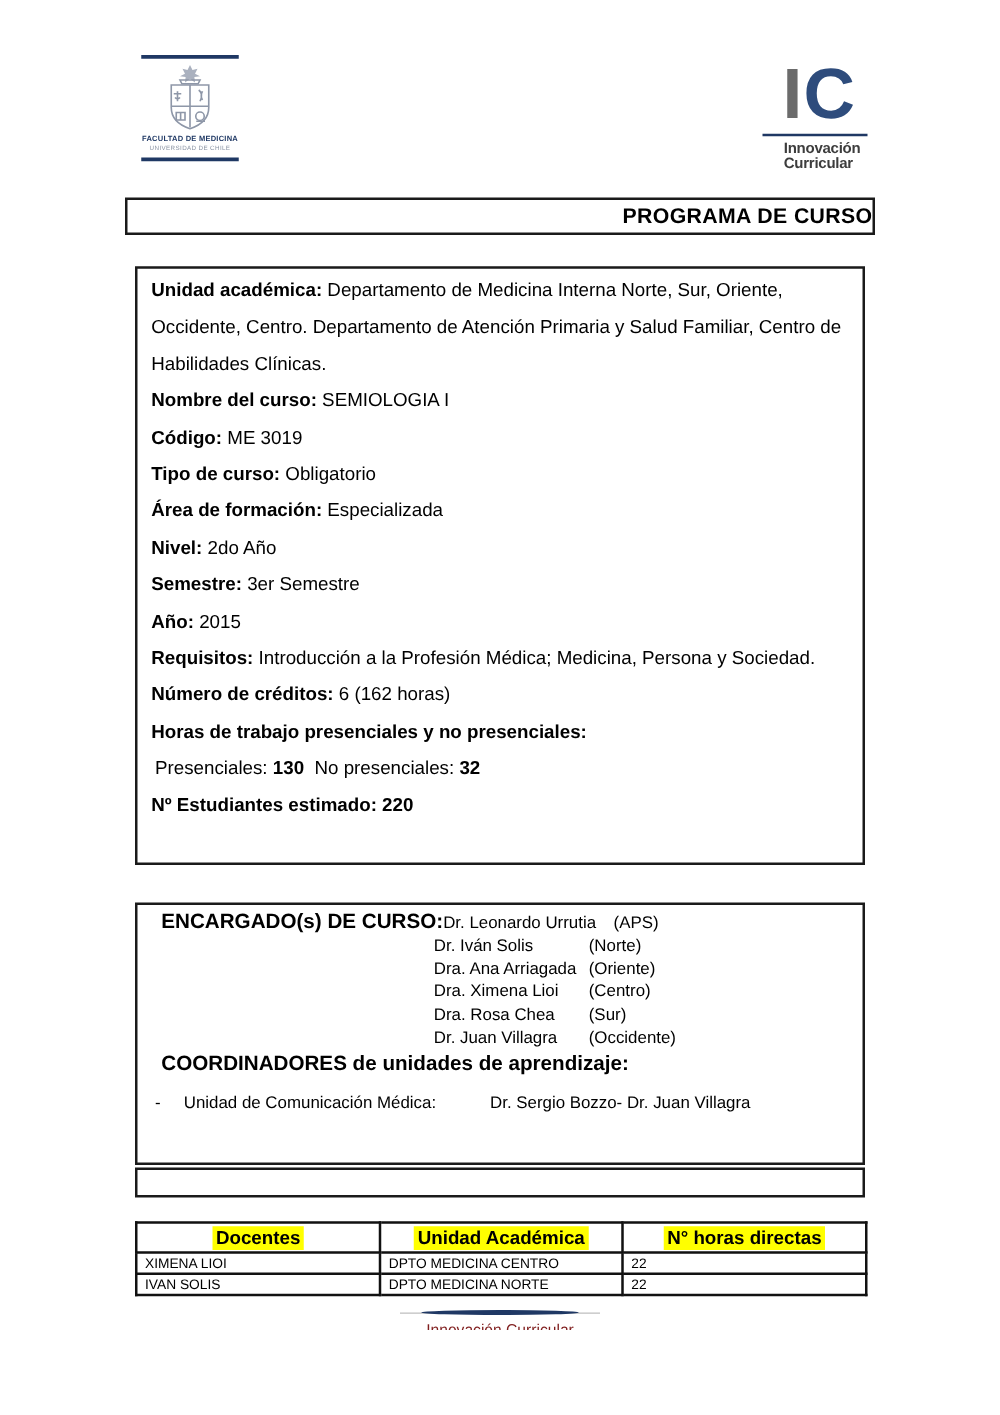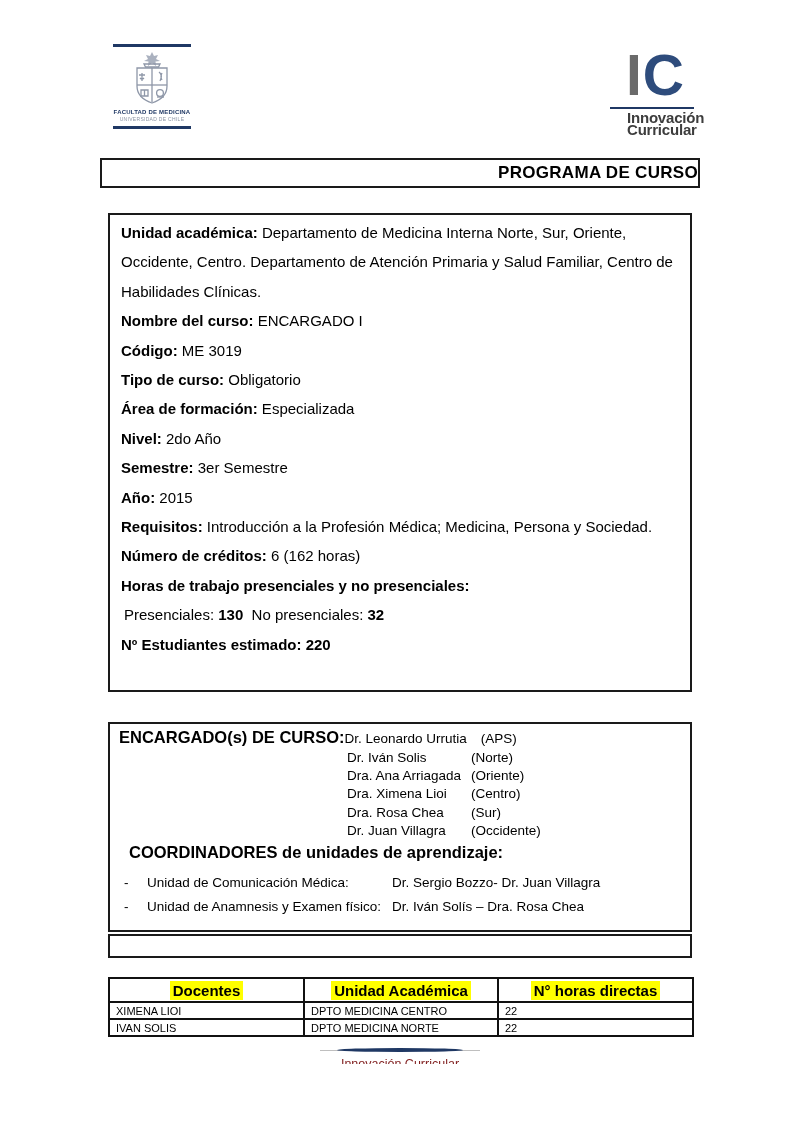--- a/index.html
+++ b/index.html
@@ -13,21 +13,21 @@
   .fac-rule{height:3px;background:#1f3864;}
   .fac-crest{margin:4px auto 1px auto;display:block;}
   .fac-name1{font-size:6px;font-weight:bold;color:#1f3864;letter-spacing:.2px;line-height:8px;}
   .fac-name2{font-size:5px;color:#8a93a3;letter-spacing:.3px;line-height:7px;margin-bottom:3px;}
 
   .ic-logo{position:absolute;left:610px;top:46px;width:84px;}
   .ic-letters{font-size:57px;font-weight:bold;line-height:58px;padding-left:16px;letter-spacing:1px;}
   .ic-i{color:#6b6b6b;}
   .ic-c{color:#2e4c7c;}
   .ic-rule{height:2px;background:#1f3864;margin-top:3px;}
-  .ic-caption{padding-left:17px;margin-top:3px;font-size:15px;font-weight:bold;color:#3d3d3d;line-height:12px;letter-spacing:-.2px;}
+  .ic-caption{padding-left:17px;margin-top:3px;font-size:12px;font-weight:bold;color:#3d3d3d;line-height:12px;letter-spacing:-.2px;}
 
   
   .title-box{
     position:absolute;left:100px;top:158px;width:600px;height:30px;
     border:2px solid #1a1a1a;box-sizing:border-box;
     display:flex;align-items:center;justify-content:flex-end;
     font-size:17px;font-weight:bold;letter-spacing:.3px;
   }
 
   
@@ -37,21 +37,21 @@
     padding:3px 12px 0 11px;font-size:15px;line-height:29.4px;
   }
   .info-box p{margin:0;}
   .hours-line{padding-left:3px;}
 
   
   .enc-box{
     position:absolute;left:108px;top:722px;width:584px;height:210px;
     border:2px solid #1a1a1a;box-sizing:border-box;padding-top:3px;
   }
-  .enc-first{padding-left:9px;line-height:20px;white-space:nowrap;}
+  .enc-first{padding-left:19px;line-height:20px;white-space:nowrap;}
   .enc-heading{font-size:16.5px;font-weight:bold;}
   .enc-first-name{font-size:13.5px;}
   .enc-first-site{font-size:13.5px;margin-left:14px;}
   .enc-list{margin-left:237px;font-size:13.5px;line-height:18.2px;}
   .enc-name{display:inline-block;width:124px;}
   .coord-heading{padding-left:19px;font-size:16.5px;font-weight:bold;line-height:20px;margin-top:2px;}
   .coord-list{margin-top:9px;font-size:13.5px;line-height:23.5px;}
   .coord-row{padding-left:14px;white-space:nowrap;}
   .coord-dash{display:inline-block;width:23px;}
   .coord-unit{display:inline-block;width:245px;}
@@ -116,21 +116,21 @@
       <div>Curricular</div>
     </div>
   </div>
 
   <div class="title-box">
     <span>PROGRAMA DE CURSO</span>
   </div>
 
   <div class="info-box">
     <p><b>Unidad académica:</b><span> Departamento de Medicina Interna Norte, Sur, Oriente, Occidente, Centro. Departamento de Atención Primaria y Salud Familiar, Centro de Habilidades Clínicas.</span></p>
-    <p><b>Nombre del curso:</b><span> ENCARGADO I</span></p>
+    <p><b>Nombre del curso:</b><span> SEMIOLOGIA I</span></p>
     <p><b>Código:</b><span> ME 3019</span></p>
     <p><b>Tipo de curso:</b><span> Obligatorio</span></p>
     <p><b>Área de formación:</b><span> Especializada</span></p>
     <p><b>Nivel:</b><span> 2do Año</span></p>
     <p><b>Semestre:</b><span> 3er Semestre</span></p>
     <p><b>Año:</b><span> 2015</span></p>
     <p><b>Requisitos:</b><span> Introducción a la Profesión Médica; Medicina, Persona y Sociedad.</span></p>
     <p><b>Número de créditos:</b><span> 6 (162 horas)</span></p>
     <p><b>Horas de trabajo presenciales y no presenciales:</b><span></span></p>
     <p class="hours-line"><span>Presenciales:</span> <b>130</b>&nbsp; <span>No presenciales:</span> <b>32</b></p>
@@ -142,21 +142,20 @@
     <div class="enc-list">
       <div class="enc-row"><span class="enc-name">Dr. Iván Solis</span><span>(Norte)</span></div>
       <div class="enc-row"><span class="enc-name">Dra. Ana Arriagada</span><span>(Oriente)</span></div>
       <div class="enc-row"><span class="enc-name">Dra. Ximena Lioi</span><span>(Centro)</span></div>
       <div class="enc-row"><span class="enc-name">Dra. Rosa Chea</span><span>(Sur)</span></div>
       <div class="enc-row"><span class="enc-name">Dr. Juan Villagra</span><span>(Occidente)</span></div>
     </div>
     <div class="coord-heading">COORDINADORES de unidades de aprendizaje:</div>
     <div class="coord-list">
       <div class="coord-row"><span class="coord-dash">-</span><span class="coord-unit">Unidad de Comunicación Médica:</span><span>Dr. Sergio Bozzo- Dr. Juan Villagra</span></div>
-      <div class="coord-row"><span class="coord-dash">-</span><span class="coord-unit">Unidad de Anamnesis y Examen físico:</span><span>Dr. Iván Solís – Dra. Rosa Chea</span></div>
     </div>
   </div>
 
   <div class="empty-box"></div>
 
   <table class="doc-table">
     <colgroup>
         <col style="width:195px">
         <col style="width:194px">
         <col style="width:195px">

